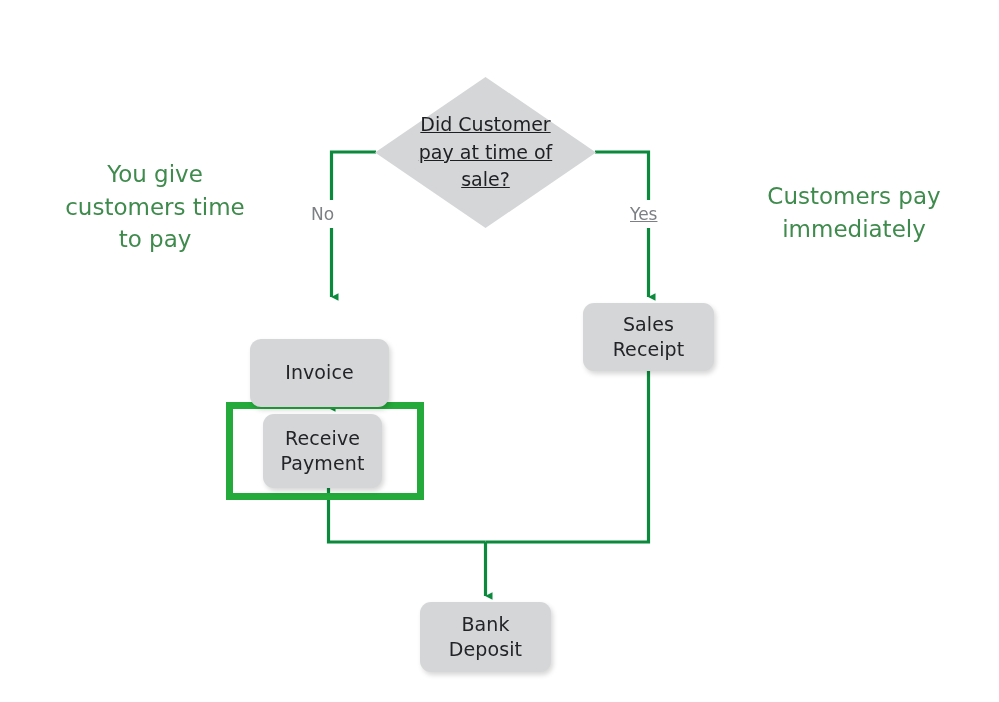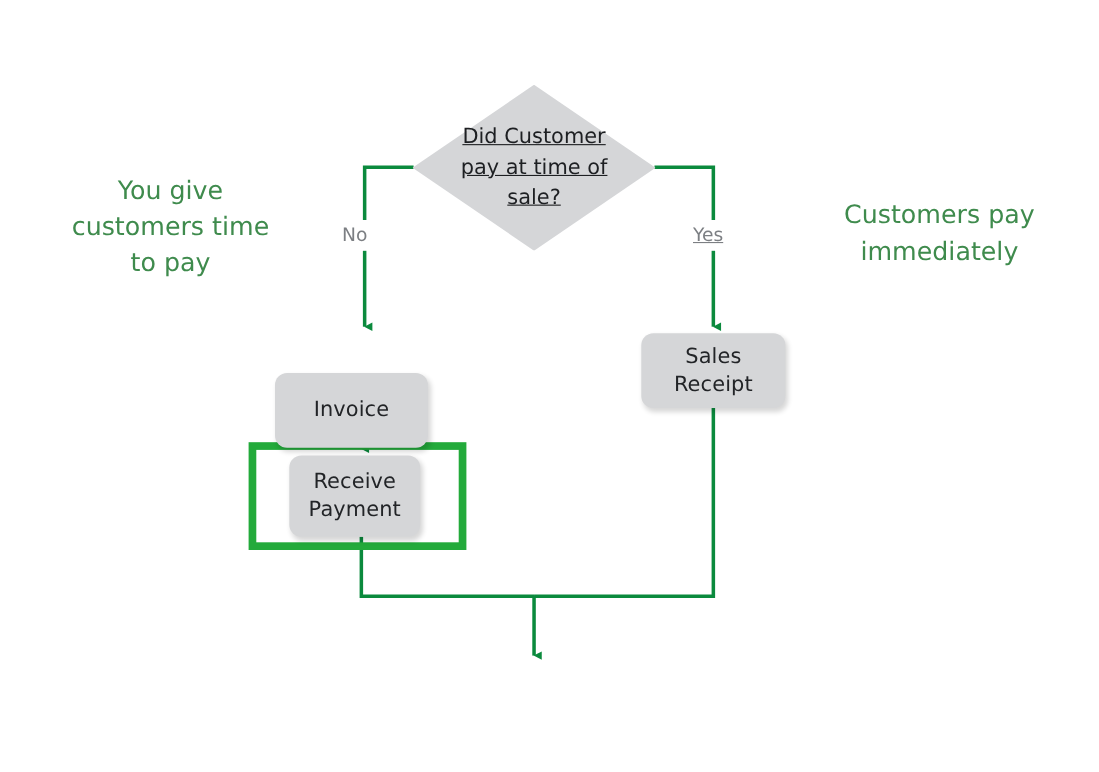--- a/index.html
+++ b/index.html
@@ -165,20 +165,24 @@
   <div id="node-sales" class="node-box">
     <span class="node-label">Sales
 Receipt</span>
   </div>
 
   <div id="node-receive" class="node-box">
     <span class="node-label">Receive
 Payment</span>
   </div>
 
+  <div id="node-deposit" class="node-box">
+    <span class="node-label">Bank
+Deposit</span>
+  </div>
 
   <div id="branch-label-no" class="branch-label">No</div>
   <div id="branch-label-yes" class="branch-label">Yes</div>
 
   <div id="annotation-left" class="annotation">You give
 customers time
 to pay</div>
   <div id="annotation-right" class="annotation">Customers pay
 immediately</div>
 

